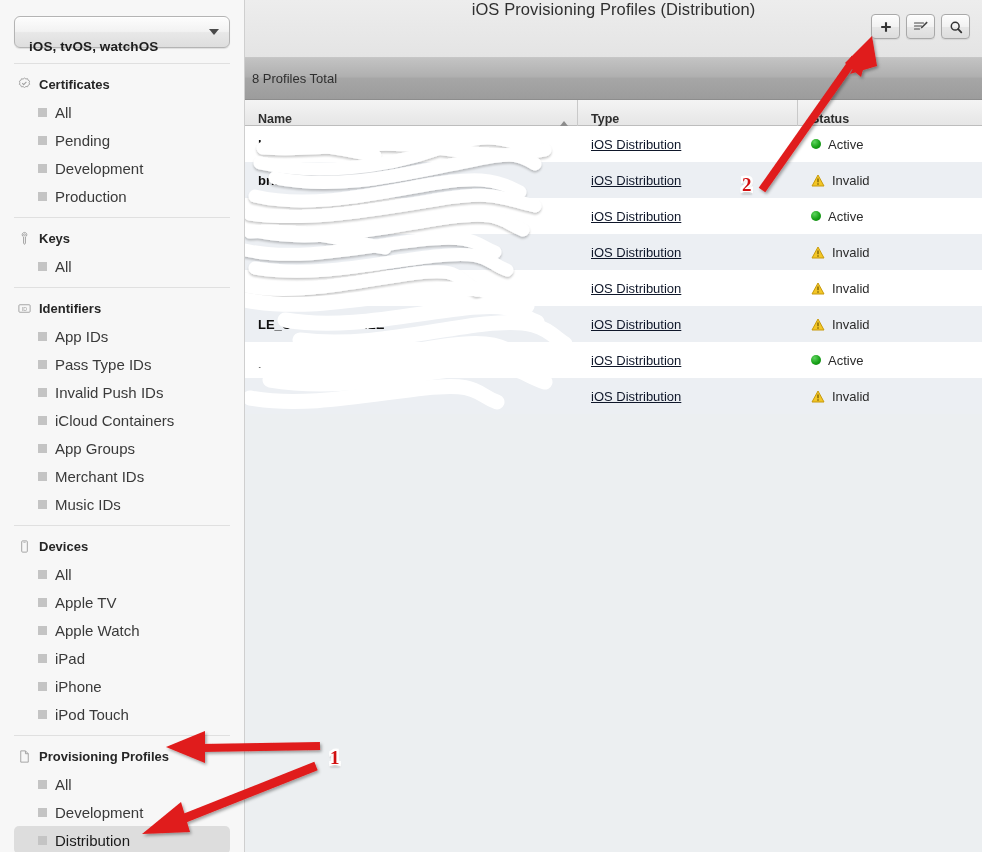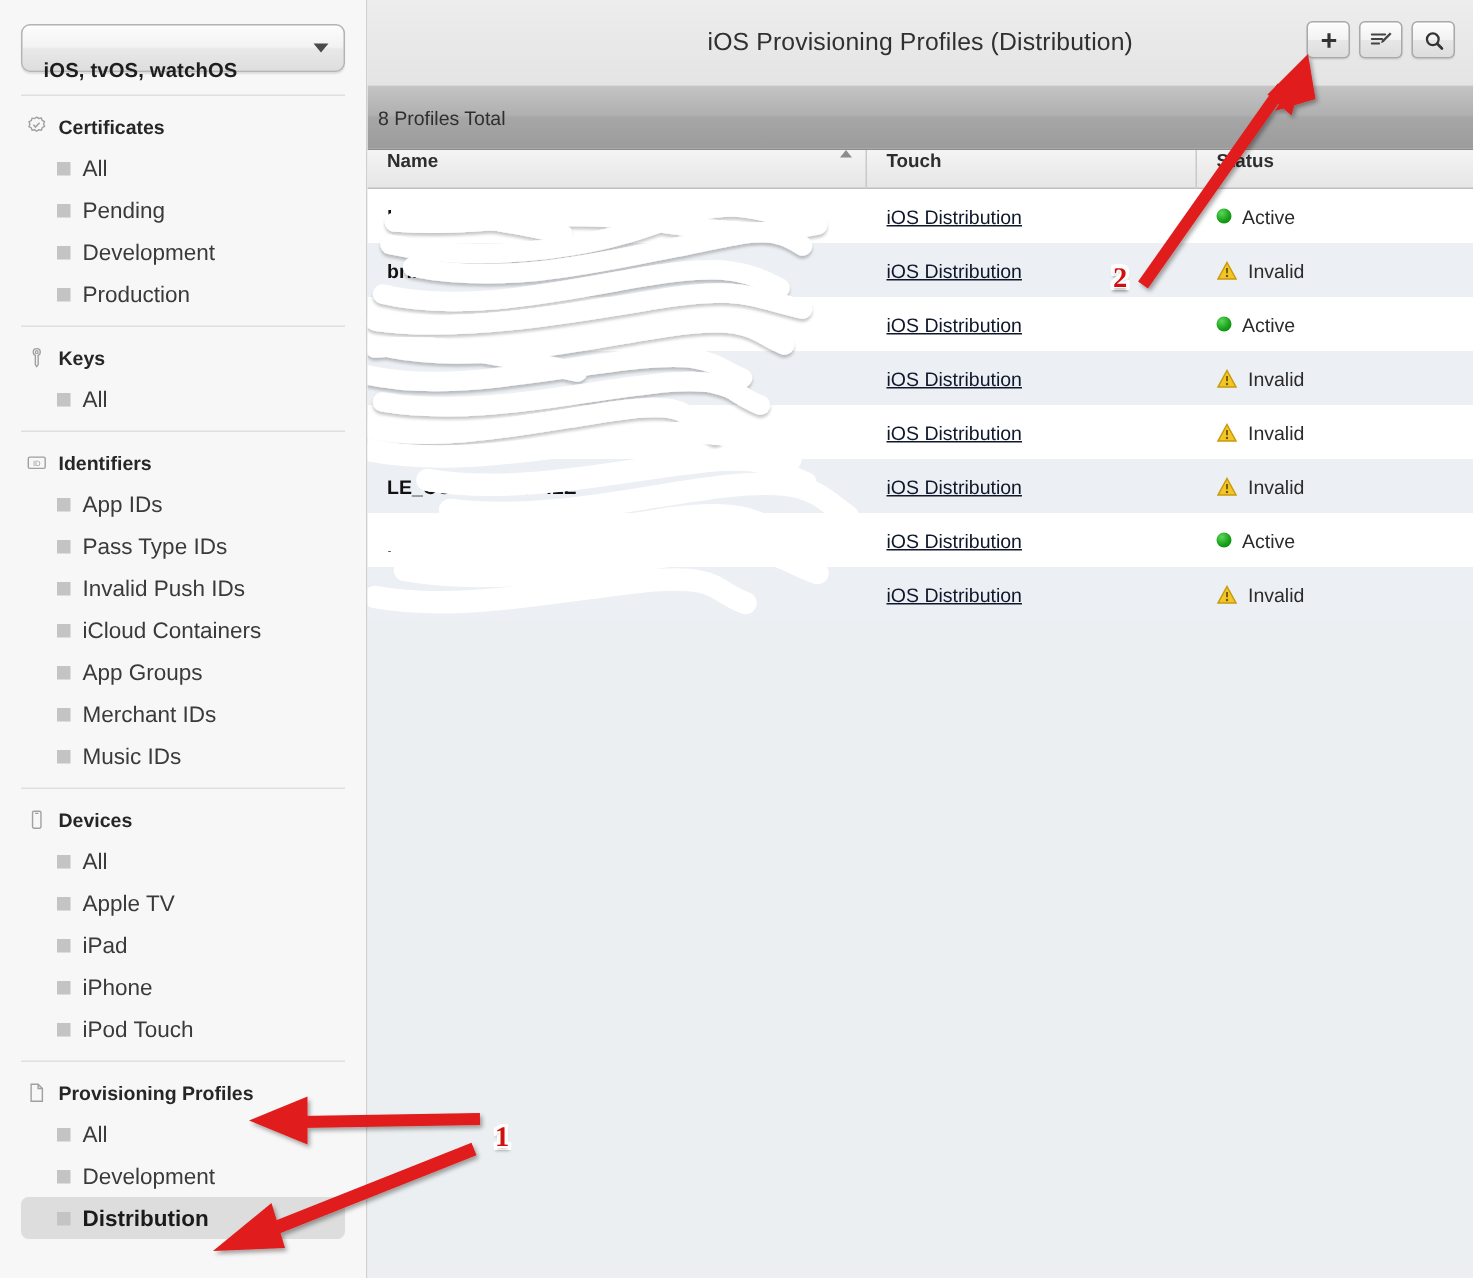--- a/index.html
+++ b/index.html
@@ -93,40 +93,40 @@
     flex: none;
   }
   .nav-item .ilabel {
     font-size: 15px;
     color: #3a3a3a;
   }
   .nav-item.selected {
     background: #dddddd;
   }
   .nav-item.selected .ilabel {
-    font-weight: bold;
+    font-weight: normal;
     color: #1b1b1b;
     text-align: right;
   }
 
   
   #main {
     flex: 1;
     height: 852px;
     position: relative;
     background: #eceff1;
     overflow: hidden;
   }
   .topbar {
     height: 58px;
     background: linear-gradient(to bottom, #ededed 0%, #e4e4e4 100%);
     border-bottom: 1px solid #c6c6c6;
     position: relative;
     display: flex;
-    align-items: center;
+    align-items: flex-start;
     justify-content: center;
   }
   .page-title {
     font-size: 16.5px;
     color: #303030;
     letter-spacing: .1px;
   }
   .topbar-actions {
     position: absolute;
     right: 12px; top: 14px;
@@ -168,21 +168,21 @@
     border-bottom: 1px solid #bdbdbd;
     align-items: center;
   }
   .th {
     font-size: 12.5px;
     font-weight: bold;
     color: #2e2e2e;
     padding-left: 13px;
     height: 26px;
     display: flex;
-    align-items: flex-start;
+    align-items: flex-end;
     position: relative;
   }
   .th.c-name { width: 333px; border-right: 1px solid #c9c9c9; }
   .th.c-type { width: 220px; border-right: 1px solid #c9c9c9; }
   .th.c-status { flex: 1; }
   .sort-asc {
     position: absolute;
     right: 9px;
     width: 0; height: 0;
     border-left: 4px solid transparent;
@@ -357,20 +357,24 @@
         <div class="nav-item">
           <span class="bullet"></span>
           <span class="ilabel">All</span>
         </div>
         <div class="nav-item">
           <span class="bullet"></span>
           <span class="ilabel">Apple TV</span>
         </div>
         <div class="nav-item">
           <span class="bullet"></span>
+          <span class="ilabel">Apple Watch</span>
+        </div>
+        <div class="nav-item">
+          <span class="bullet"></span>
           <span class="ilabel">iPad</span>
         </div>
         <div class="nav-item">
           <span class="bullet"></span>
           <span class="ilabel">iPhone</span>
         </div>
         <div class="nav-item">
           <span class="bullet"></span>
           <span class="ilabel">iPod Touch</span>
         </div>
@@ -433,21 +437,21 @@
       <span class="ctext">8 Profiles Total</span>
     </div>
 
     <div class="tbl">
       <div class="thead">
         <div class="th c-name">
           <span>Name</span>
           <span class="sort-asc"></span>
         </div>
         <div class="th c-type">
-          <span>Touch</span>
+          <span>Type</span>
         </div>
         <div class="th c-status">
           <span>Status</span>
         </div>
       </div>
 
       <div class="trow">
         <div class="td c-name">brilonercc</div>
         <div class="td c-type">iOS Distribution</div>
         <div class="td c-status">

